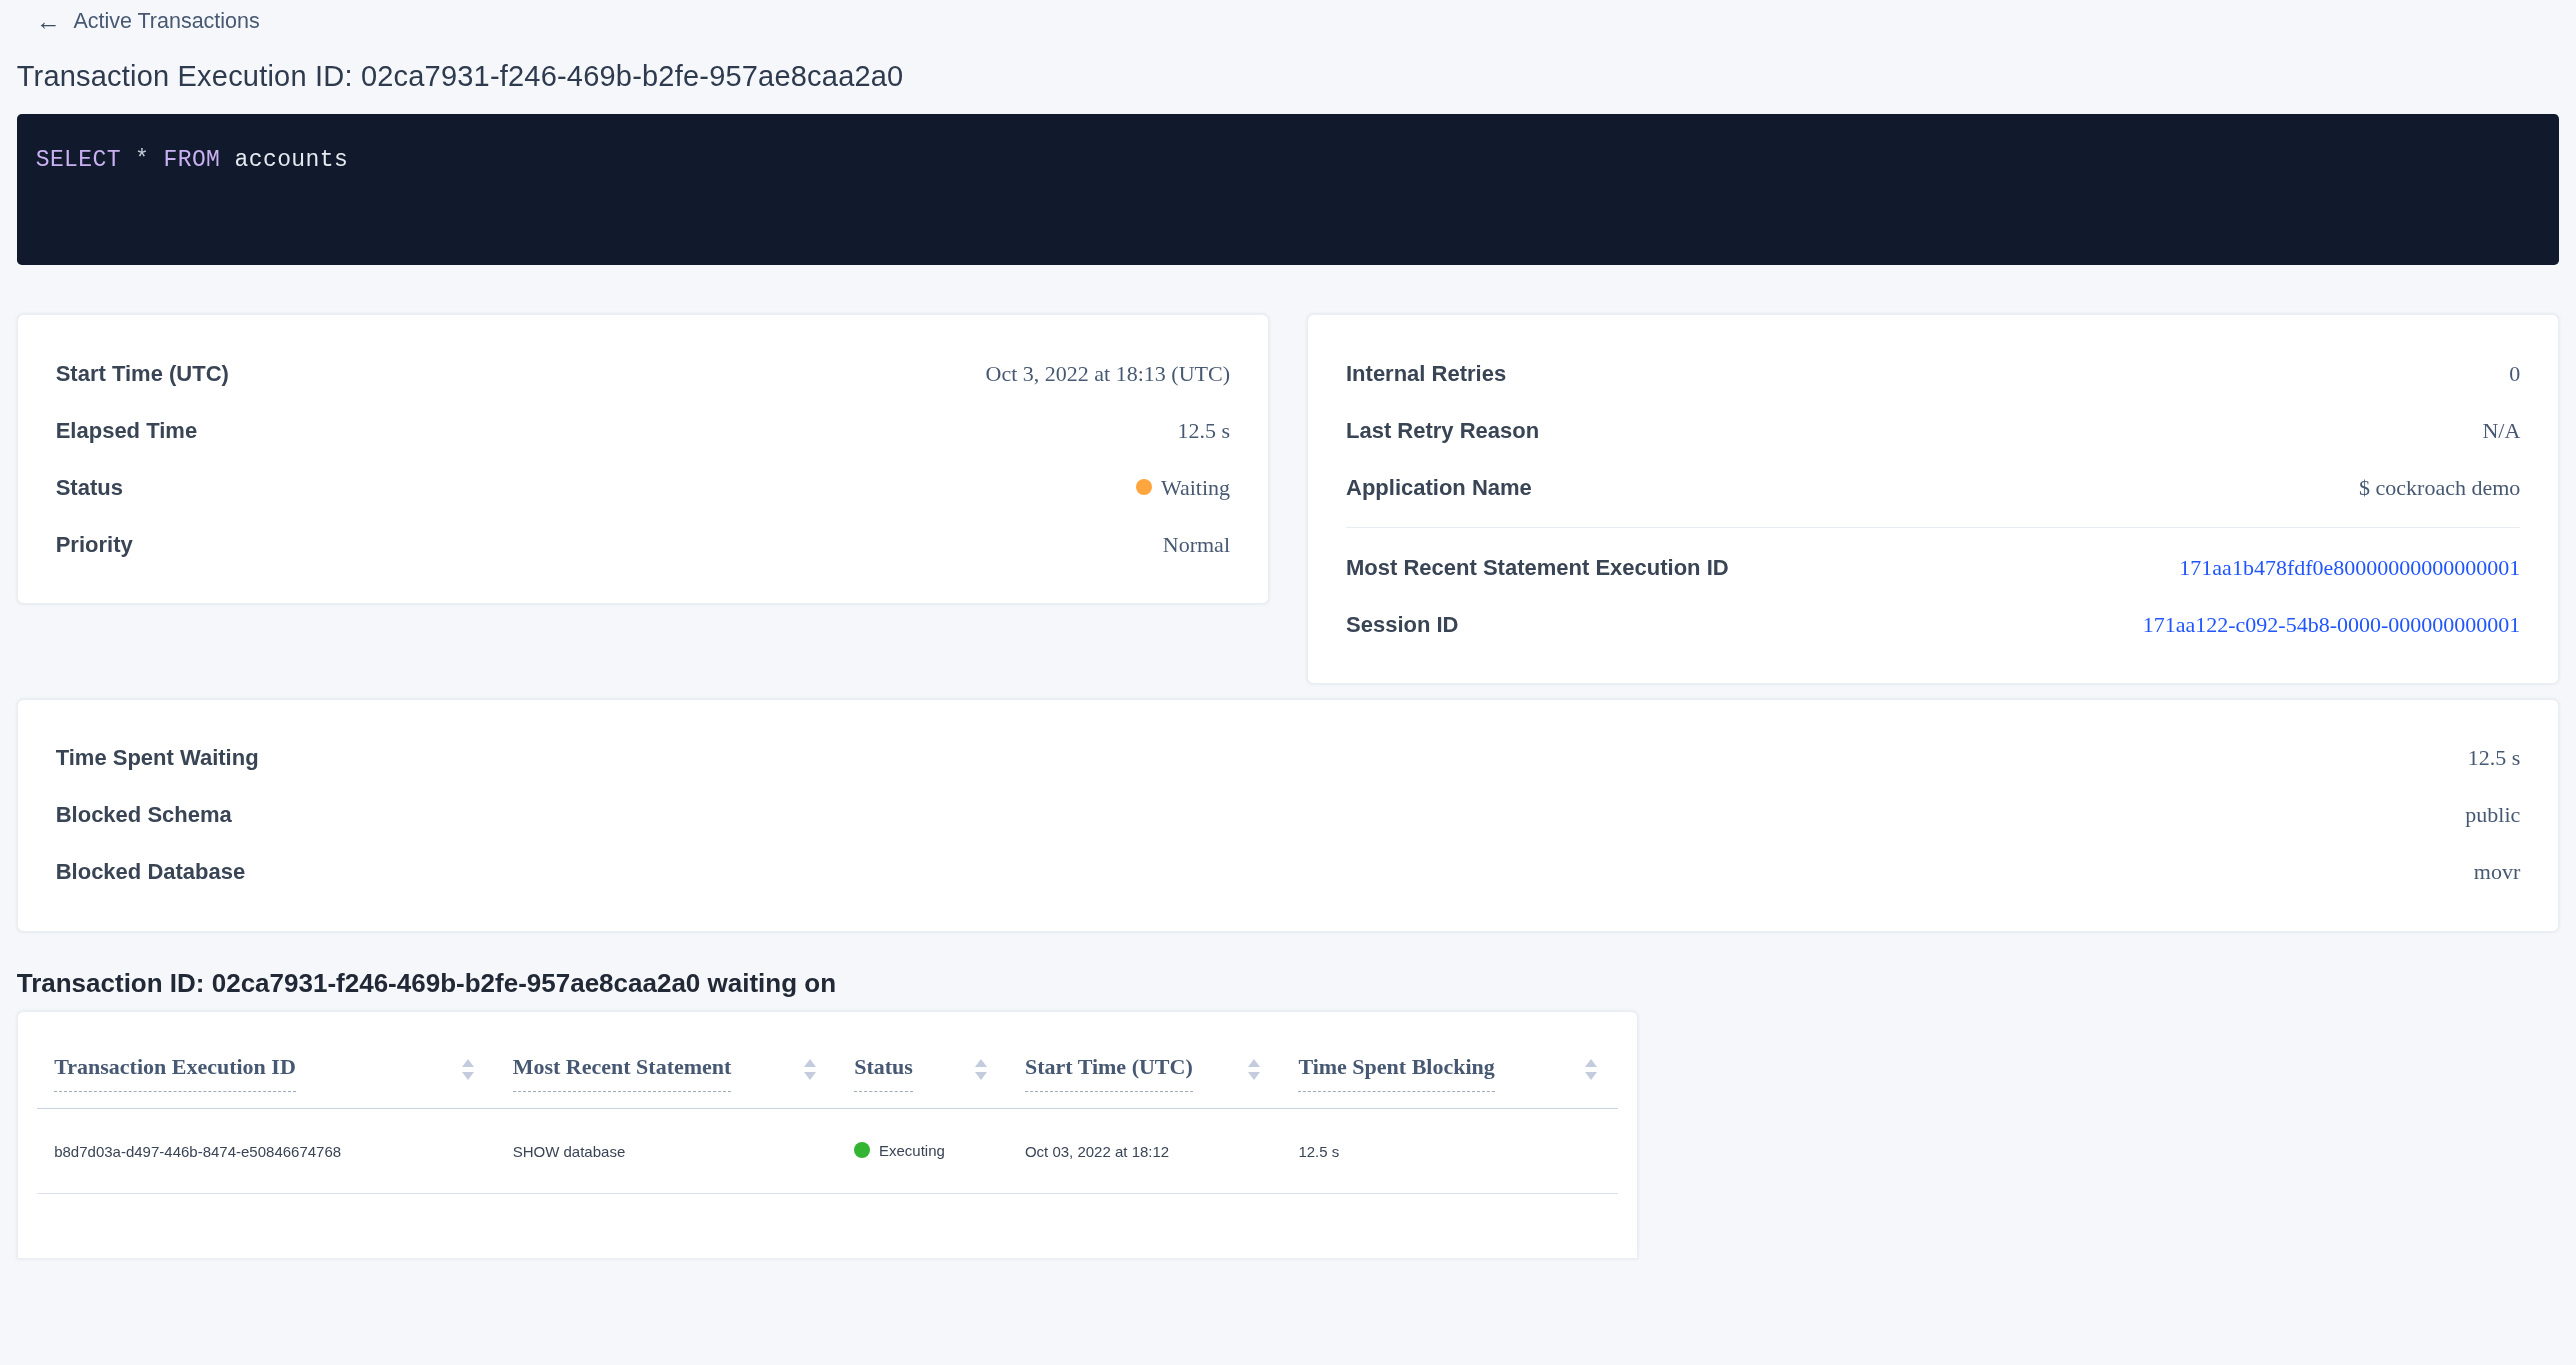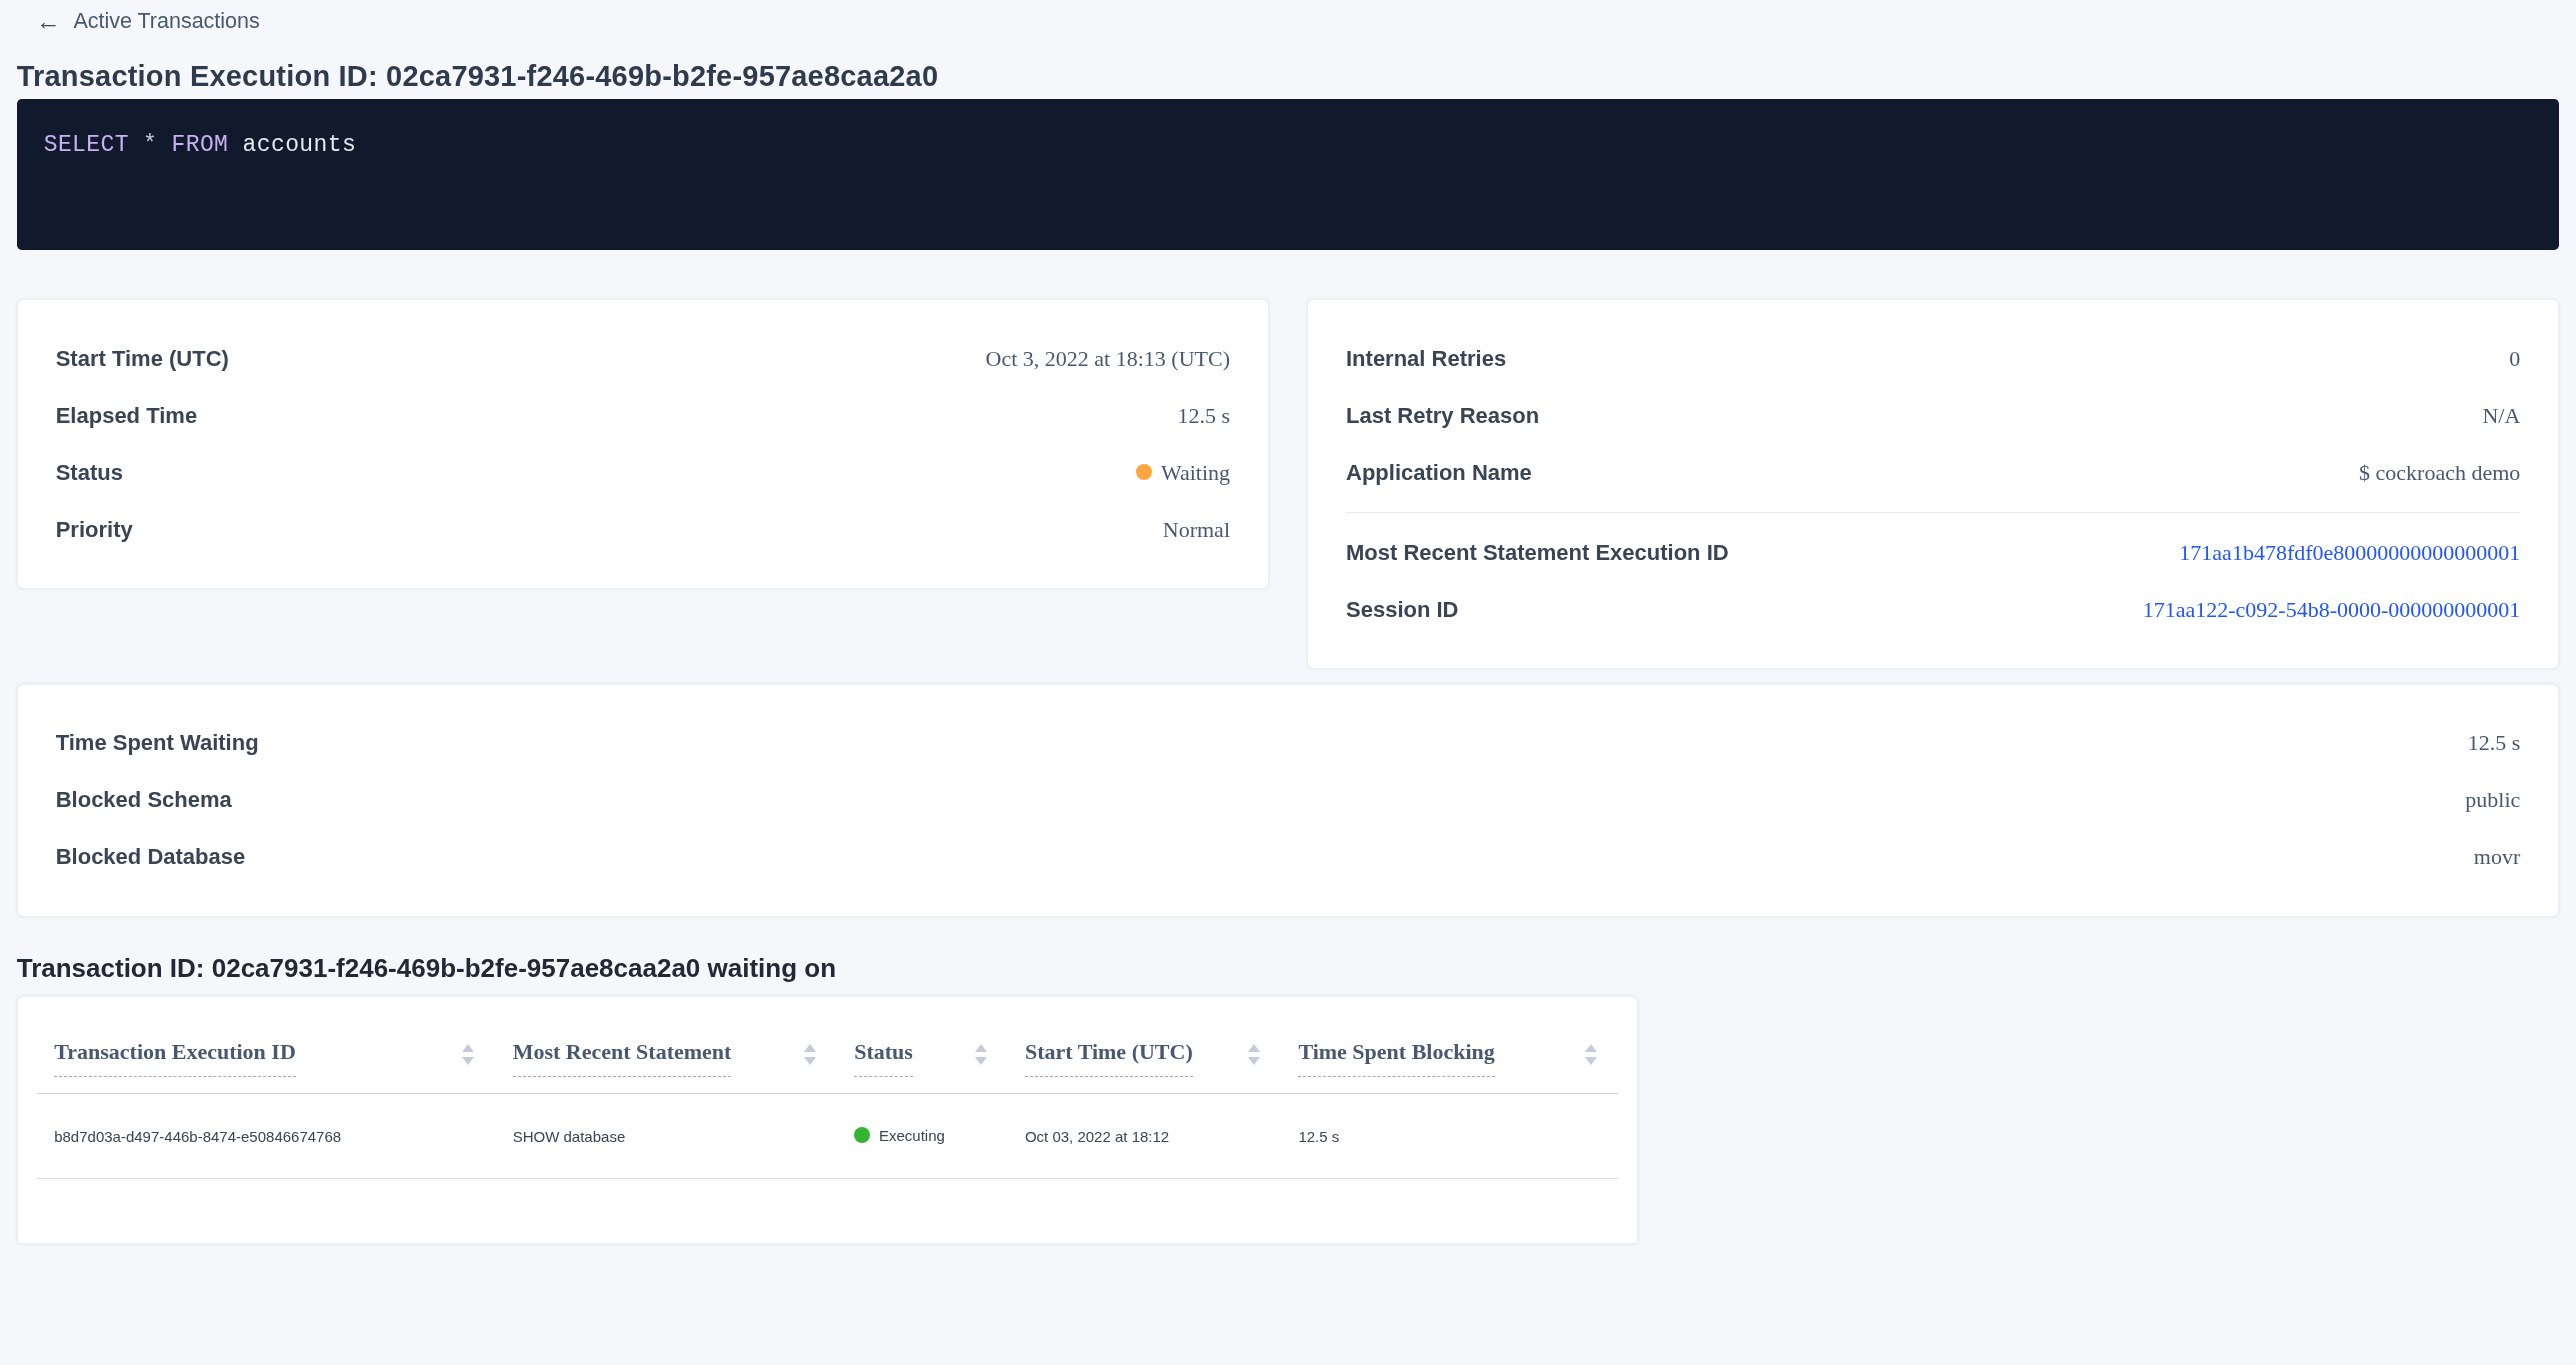--- a/index.html
+++ b/index.html
@@ -22,28 +22,28 @@
   .container{padding:6.4px 16.7px 0 16.7px;}
 
   .breadcrumb{
     display:flex;align-items:center;gap:12.7px;
     margin-left:19px;height:30px;width:max-content;
     font-size:21.5px;color:#475872;cursor:pointer;
   }
   .breadcrumb .arrow{font-size:25px;line-height:1;color:#3e4c61;}
 
   .page-title{
-    margin:24px 0 0 0;font-size:29px;line-height:33px;font-weight:700;
+    margin:24px 0 0 0;font-size:29px;line-height:33px;font-weight:400;
     color:var(--title-text);letter-spacing:0.2px;
   }
 
   .sql-box{
-    margin-top:6px;height:151px;width:100%;
+    margin-top:21px;height:151px;width:100%;
     background:var(--sql-bg);border-radius:4.8px;
-    padding:33px 27px;
+    padding:33px 19px;
   }
   .sql-code{
     font-family:"Liberation Mono","DejaVu Sans Mono",monospace;
     font-size:23px;line-height:27px;color:var(--sql-text);letter-spacing:0.4px;
     white-space:pre;
   }
   .sql-code .kw{color:var(--sql-keyword);}
   .sql-code .star{color:var(--sql-star);}
 
   .cards-row{display:flex;gap:38px;align-items:flex-start;}

